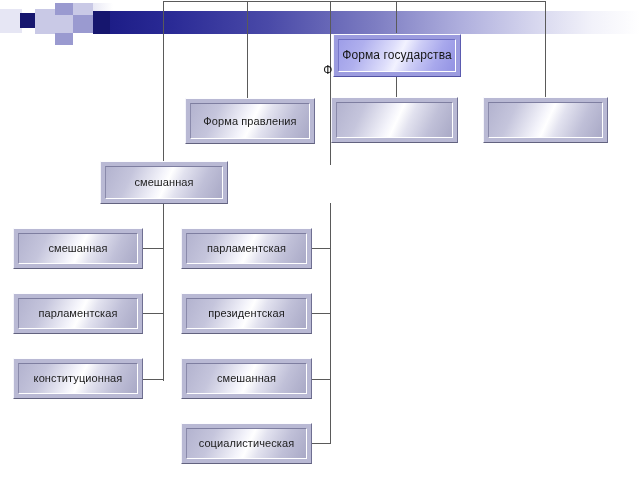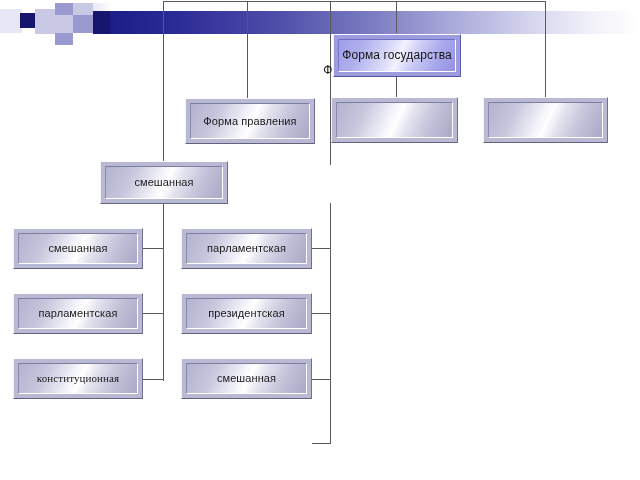--- a/index.html
+++ b/index.html
@@ -185,27 +185,30 @@
     <div class="inner">смешанная</div>
   </div>
 
 
   <div class="box" style="left:13px; top:228px; width:130px; height:41px;">
     <div class="inner">смешанная</div>
   </div>
   <div class="box" style="left:13px; top:293px; width:130px; height:41px;">
     <div class="inner">парламентская</div>
   </div>
-  <div class="box" style="left:13px; top:358px; width:130px; height:41px;font-family:Liberation Serif, serif;">
+  <div class="box" style="left:13px; top:358px; width:130px; height:41px;">
     <div class="inner">конституционная</div>
   </div>
 
   <div class="box" style="left:181px; top:228px; width:131px; height:41px;">
     <div class="inner">парламентская</div>
   </div>
   <div class="box" style="left:181px; top:358px; width:131px; height:41px;">
     <div class="inner">смешанная</div>
   </div>
   <div class="box" style="left:181px; top:293px; width:131px; height:41px;">
     <div class="inner">президентская</div>
   </div>
+  <div class="box" style="left:181px; top:423px; width:131px; height:41px;">
+    <div class="inner">социалистическая</div>
+  </div>
 
 </div>
 
 </body></html>

